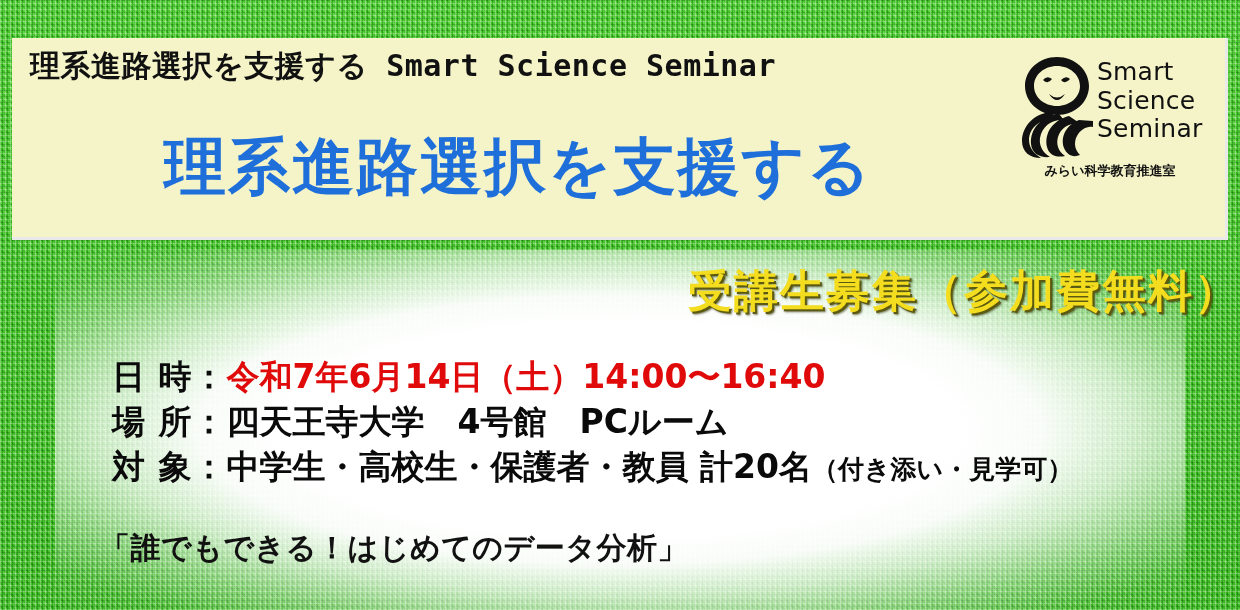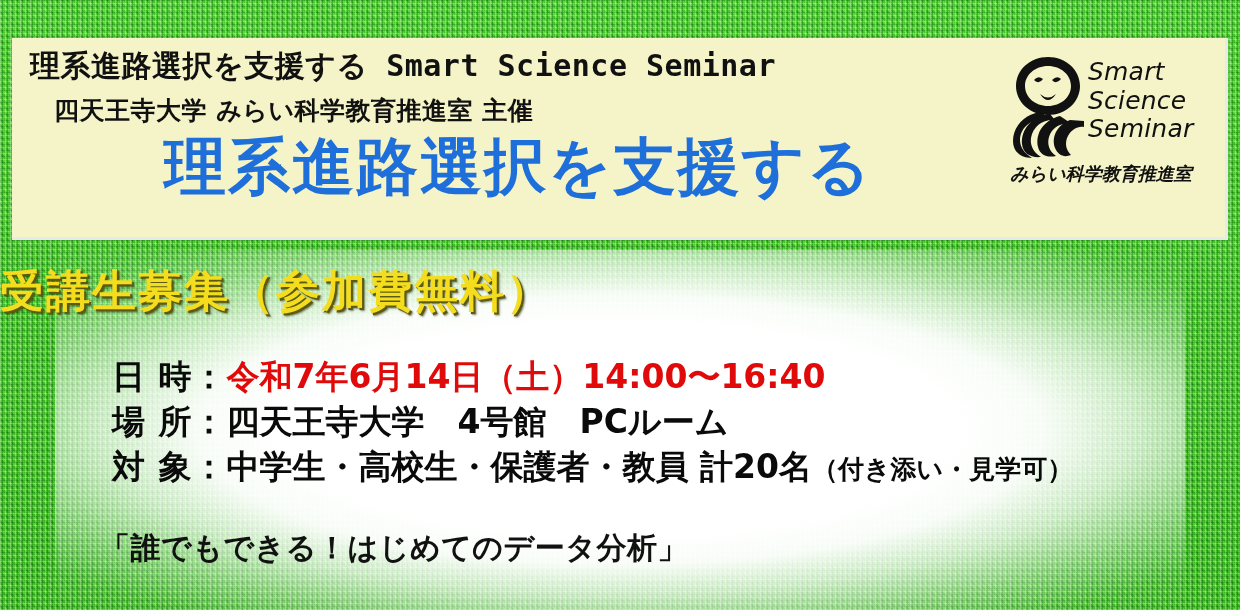--- a/index.html
+++ b/index.html
@@ -85,40 +85,40 @@
     font-family:"DejaVu Sans","Liberation Sans",sans-serif;
     font-weight:bold;
     font-size:62px;
     line-height:1;
     letter-spacing:2px;
     color:#1f6fdb;
     white-space:nowrap;
   }
 
   
-  #logo { position:absolute; right:31px; top:10px; width:188px; height:142px;font-style:italic; }
+  #logo { position:absolute; right:22px; top:10px; width:188px; height:142px; }
   #logo .mark { position:absolute; left:4px; top:6px; width:74px; height:104px; }
   #logo .wordmark {
     position:absolute; left:82px; top:10px;
     font-family:"DejaVu Sans","Liberation Sans",sans-serif;
     font-size:25px; line-height:1.14; color:#111;
     letter-spacing:.2px;
   }
   #logo .sub {
     position:absolute; left:2px; top:114px; width:186px;
     text-align:center;
     font-family:"DejaVu Sans","Liberation Sans",sans-serif;
-    font-weight:bold; font-size:18px; color:#111;
+    font-weight:bold; font-size:13px; color:#111;
     white-space:nowrap;
   }
 
   
   #recruit {
-    position:absolute; left:0; right:0; top:262px;
-    text-align:left;
+    position:absolute; left:12px; right:0; top:262px;
+    text-align:right;
     font-family:"DejaVu Sans","Liberation Sans",sans-serif;
     font-weight:bold;
     font-size:44px;
     letter-spacing:2px;
     color:#f3dd1e;
     text-shadow:
        2px 2px 0 #5c5a10,
        3px 3px 2px rgba(40,40,0,.55);
     white-space:nowrap;
   }
@@ -154,21 +154,20 @@
 </head>
 <body>
 
 <div id="poster">
 
   <div id="glow"></div>
 
   <div id="banner">
 
     <div class="line1">理系進路選択を支援する Smart Science Seminar</div>
-    <div class="line2">四天王寺大学 みらい科学教育推進室 主催</div>
     <div class="bigtitle">理系進路選択を支援する</div>
 
     <div id="logo">
       <svg class="mark" viewBox="0 0 74 104">
 
         <path d="M38 3 C20 3 6 16 6 32 C6 48 20 61 38 61 C56 61 70 48 70 32 C70 16 56 3 38 3 Z
                  M38 12 C51 12 61 21 61 32 C61 43 51 52 38 52 C25 52 15 43 15 32 C15 21 25 12 38 12 Z" fill="#111"></path>
 
         <path d="M24 26 q4 -5 9 -1 q-4 6 -9 1 Z" fill="#111"></path>
         <path d="M42 26 q5 -5 9 -1 q-5 6 -9 1 Z" fill="#111"></path>

